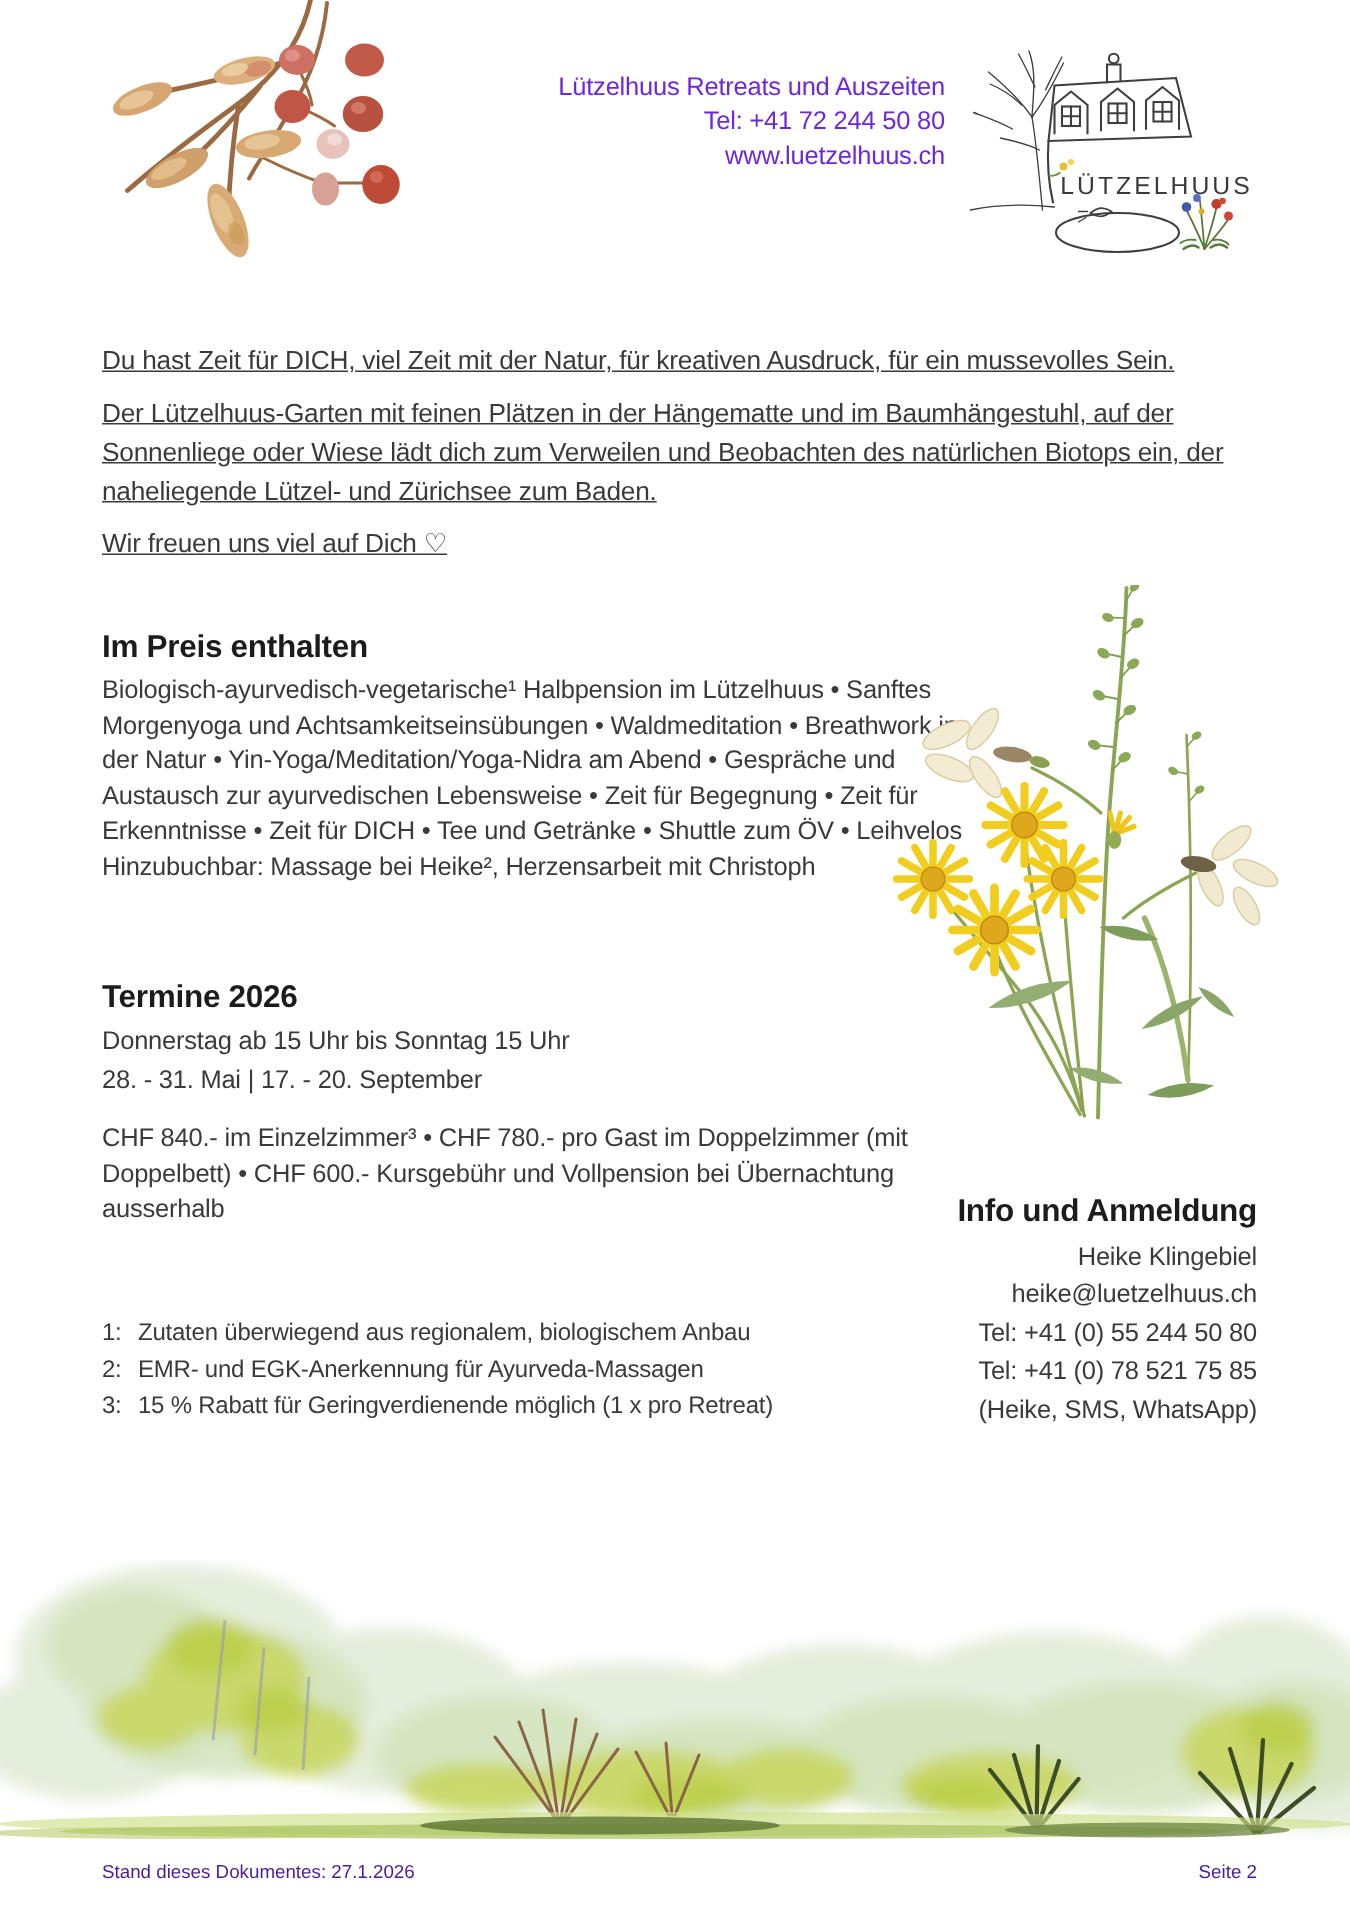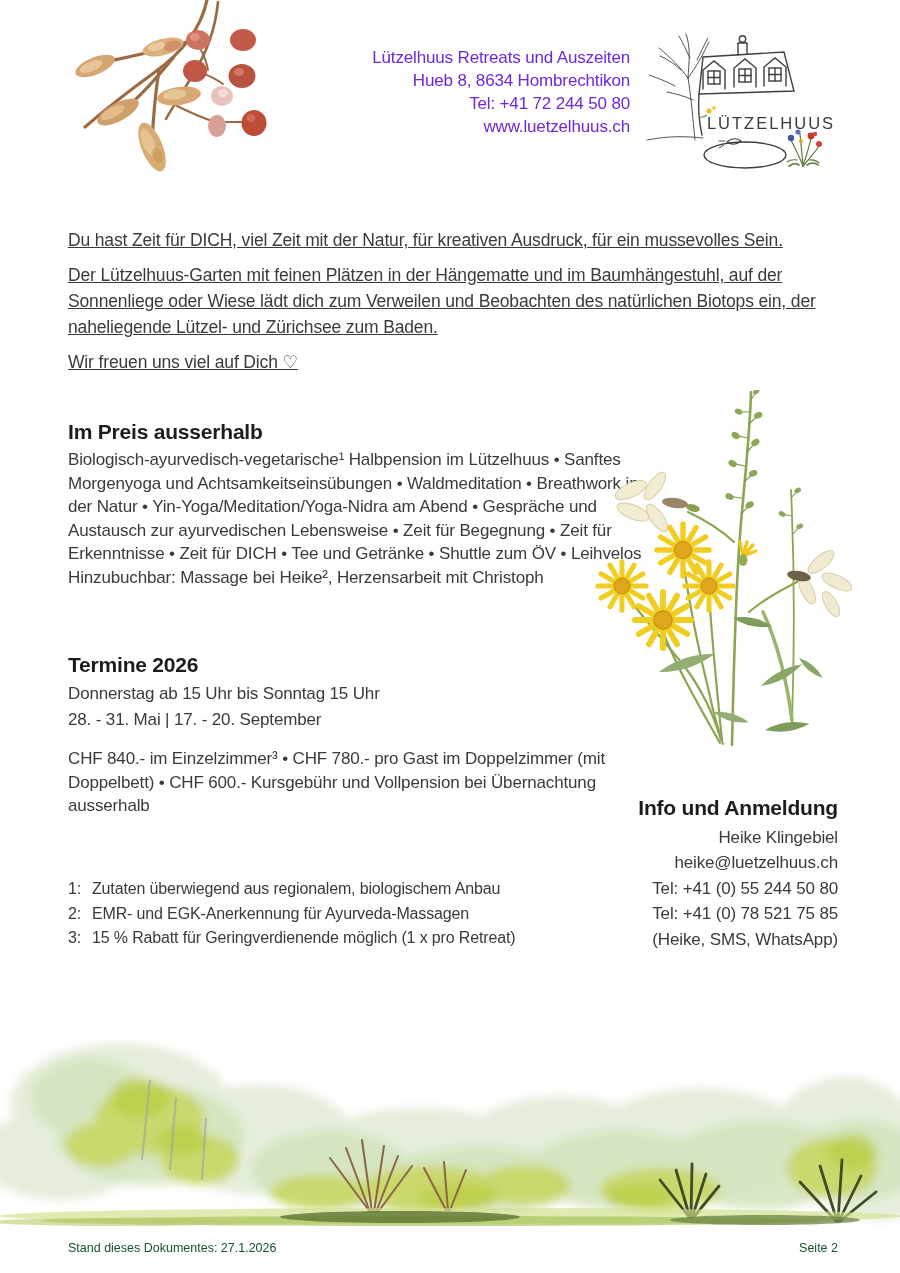--- a/index.html
+++ b/index.html
@@ -36,21 +36,21 @@
   .info .sec-h { margin-bottom:5px; }
   .info-line { font-size:17px; line-height:25.4px; }
   .footnotes { position:absolute; left:68px; top:877px; width:520px; font-size:16px; line-height:24.6px; }
   .fn-row { display:flex; }
   .fn-marker { width:24px; flex:0 0 24px; }
 
   
   .bottom-art { position:absolute; left:0; top:1040px; width:900px; height:198px; }
   .footerbar { position:absolute; left:68px; right:62px; top:1241px;
                display:flex; justify-content:space-between;
-               font-size:12.5px; color:#14532d; letter-spacing:0; }
+               font-size:12.5px; color:#4c1d95; letter-spacing:0; }
 </style>
 </head>
 <body>
 
 <div class="page">
 
   <svg class="leaves-art" viewBox="0 0 245 180">
     <g stroke="#9b6a43" stroke-width="3.2" fill="none" stroke-linecap="round">
       <path d="M152,0 C146,28 128,52 100,72 C78,88 52,108 30,127"></path>
       <path d="M132,42 C108,50 78,56 50,62"></path>
@@ -96,21 +96,20 @@
       <ellipse cx="199" cy="123" rx="12.5" ry="13" fill="#bd4c37"></ellipse>
       <ellipse cx="140" cy="37" rx="5" ry="4" fill="#e2988b" opacity="0.8"></ellipse>
       <ellipse cx="184" cy="72" rx="5" ry="4" fill="#d98a76" opacity="0.7"></ellipse>
       <ellipse cx="168" cy="93" rx="5" ry="4" fill="#f4ded9" opacity="0.9"></ellipse>
       <ellipse cx="196" cy="118" rx="4.5" ry="4" fill="#d4705c" opacity="0.8"></ellipse>
     </g>
   </svg>
 
   <div class="contact">
     <div>Lützelhuus Retreats und Auszeiten</div>
-    <div>Hueb 8, 8634 Hombrechtikon</div>
     <div>Tel: +41 72 244 50 80</div>
     <div>www.luetzelhuus.ch</div>
   </div>
 
   <svg class="logo-art" viewBox="0 0 215 147">
     <g stroke="#3f3f3f" stroke-width="1.1" fill="none" stroke-linecap="round">
       <g stroke-width="0.9">
         <path d="M50,112 C48,92 46,68 43,50"></path>
         <path d="M43,50 C36,40 26,30 14,20"></path>
         <path d="M43,50 C44,34 46,20 41,6"></path>
@@ -179,21 +178,21 @@
     </g>
   </svg>
 
   <div class="intro">
     <p>Du hast Zeit für DICH, viel Zeit mit der Natur, für kreativen Ausdruck, für ein mussevolles Sein.</p>
     <p>Der Lützelhuus-Garten mit feinen Plätzen in der Hängematte und im Baumhängestuhl, auf der Sonnenliege oder Wiese lädt dich zum Verweilen und Beobachten des natürlichen Biotops ein, der naheliegende Lützel- und Zürichsee zum Baden.</p>
     <p>Wir freuen uns viel auf Dich ♡</p>
   </div>
 
   <div class="im-preis">
-    <div class="sec-h">Im Preis ausserhalb</div>
+    <div class="sec-h">Im Preis enthalten</div>
     <div class="sec-body">Biologisch-ayurvedisch-vegetarische¹ Halbpension im Lützelhuus • Sanftes Morgenyoga und Achtsamkeitseinsübungen • Waldmeditation • Breathwork in der Natur • Yin-Yoga/Meditation/Yoga-Nidra am Abend • Gespräche und Austausch zur ayurvedischen Lebensweise • Zeit für Begegnung • Zeit für Erkenntnisse • Zeit für DICH • Tee und Getränke • Shuttle zum ÖV • Leihvelos</div>
     <div class="sec-body">Hinzubuchbar: Massage bei Heike², Herzensarbeit mit Christoph</div>
   </div>
 
   <svg class="flowers-art" viewBox="0 0 267 357">
     <defs>
       <g id="daisy">
         <g stroke="#f0cd1f" stroke-width="5.4" stroke-linecap="round">
           <line x1="9" y1="0" x2="26" y2="0"></line>
             <line x1="9" y1="0" x2="26" y2="0" transform="rotate(30)"></line>

